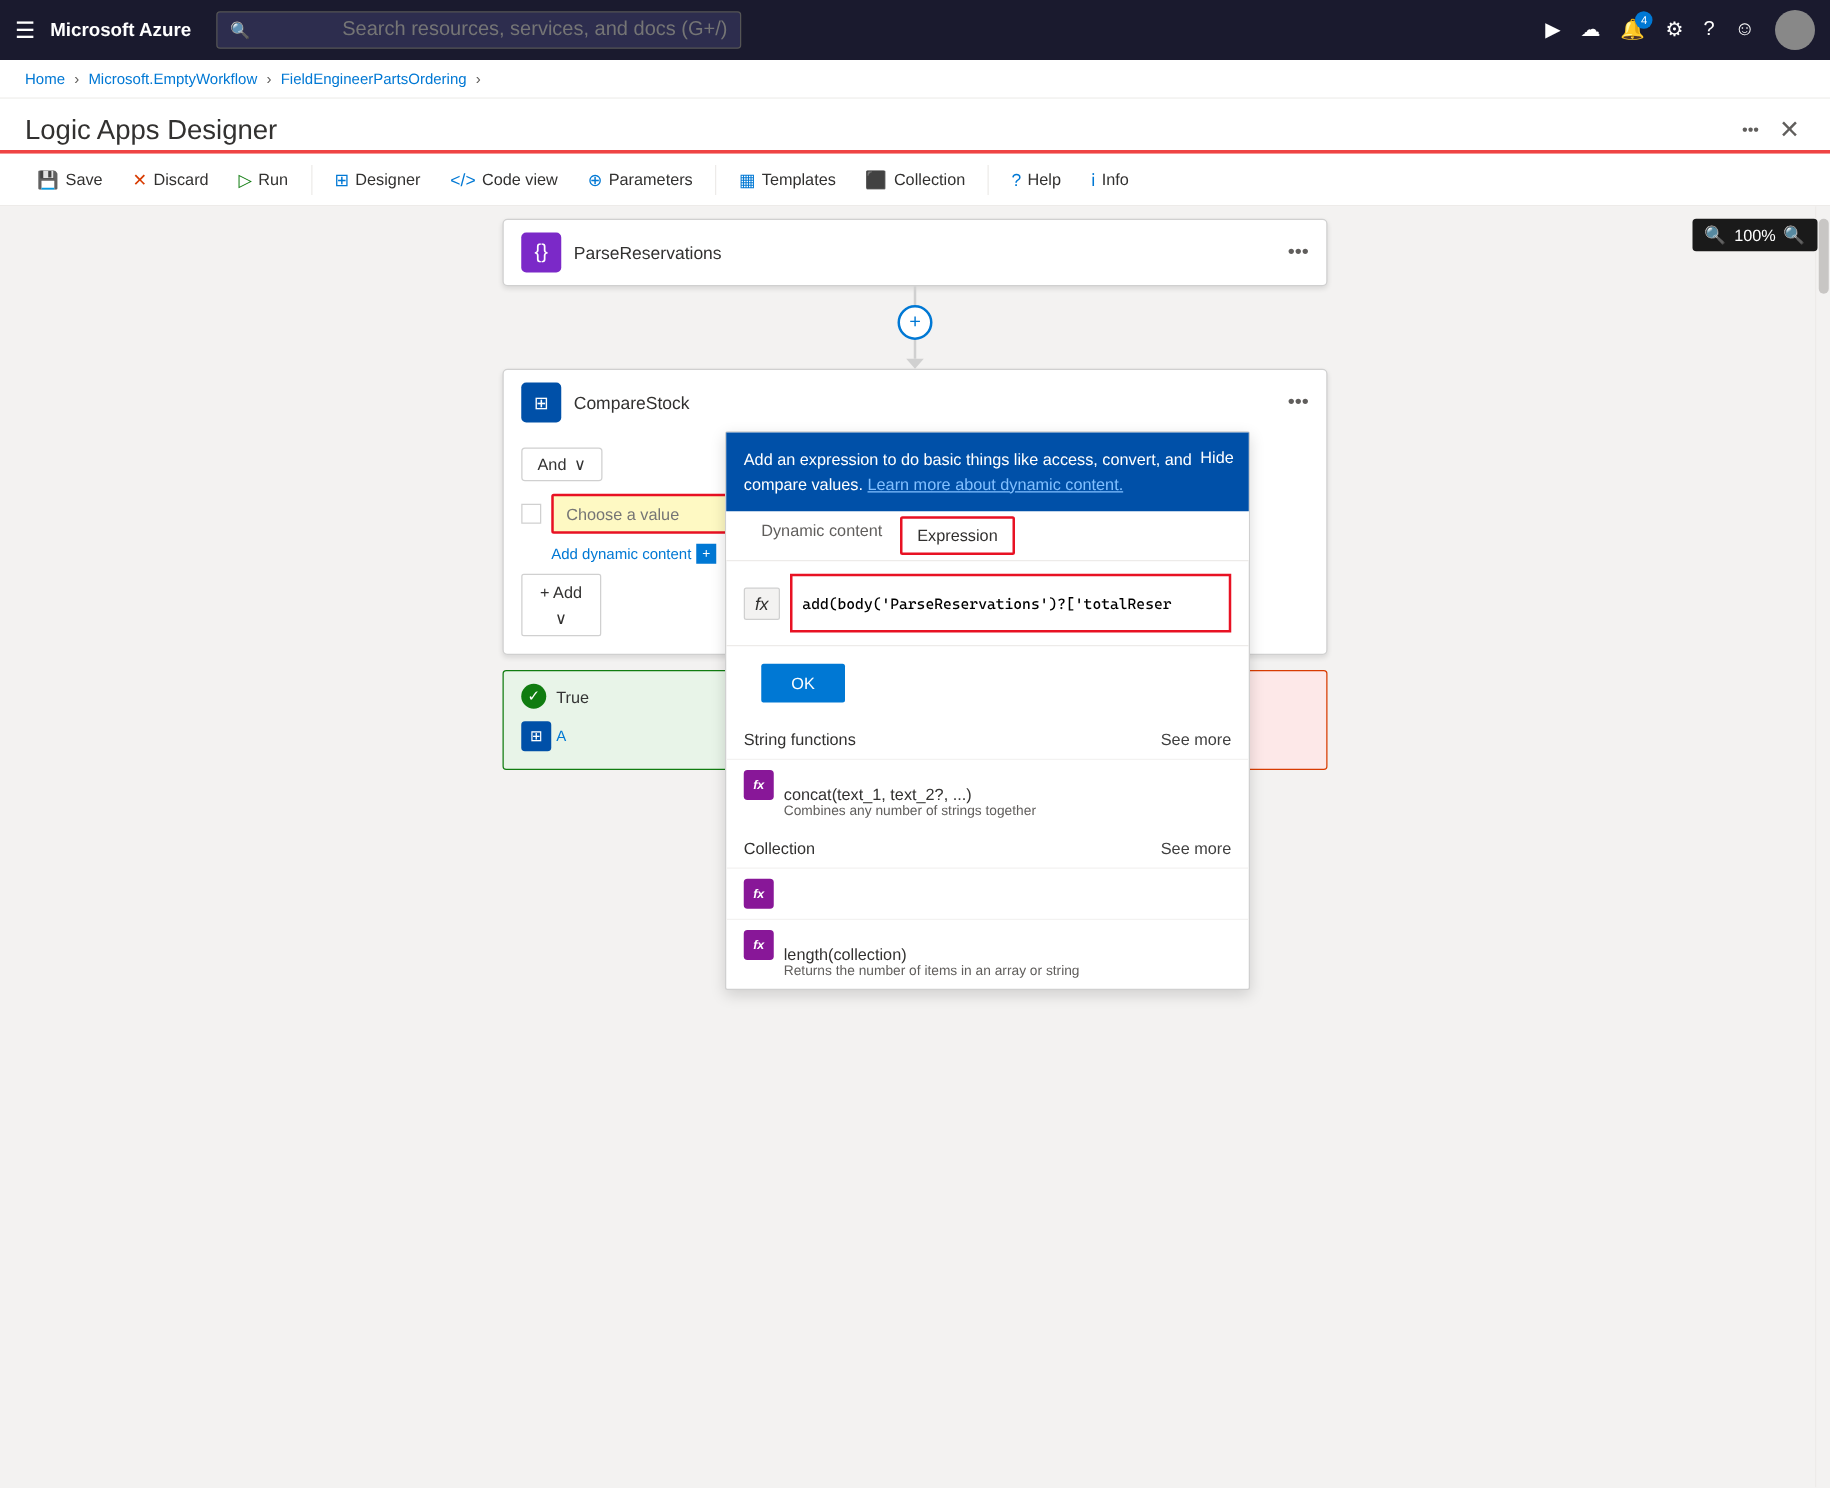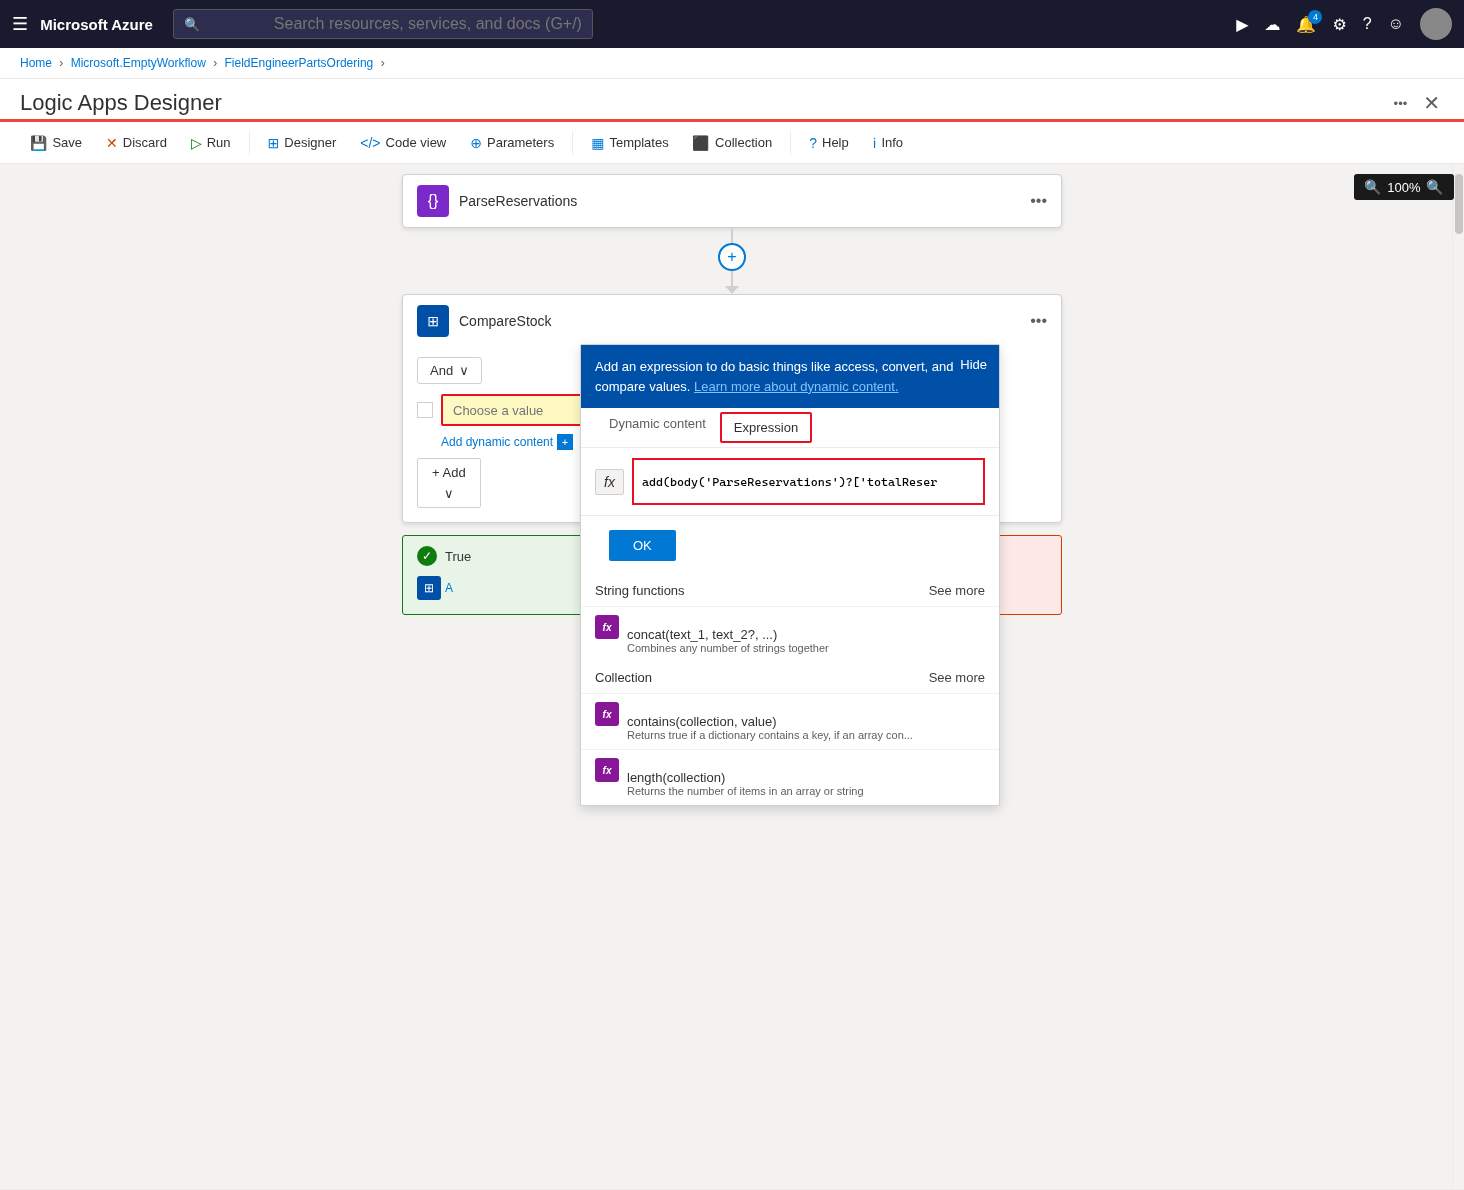--- a/index.html
+++ b/index.html
@@ -752,24 +752,20 @@
         </div>
       </div>
 
       <div class="functions-header">
         <span>Collection</span>
         <span class="see-more">See more</span>
       </div>
 
       <div class="function-item">
         <div class="function-fx"><em>f</em>x</div>
-        <div class="function-info">
-          <div class="function-name">contains(collection, value)</div>
-          <div class="function-desc">Returns true if a dictionary contains a key, if an array con...</div>
-        </div>
       </div>
 
       <div class="function-item">
         <div class="function-fx"><em>f</em>x</div>
         <div class="function-info">
           <div class="function-name">length(collection)</div>
           <div class="function-desc">Returns the number of items in an array or string</div>
         </div>
       </div>
     </div>

